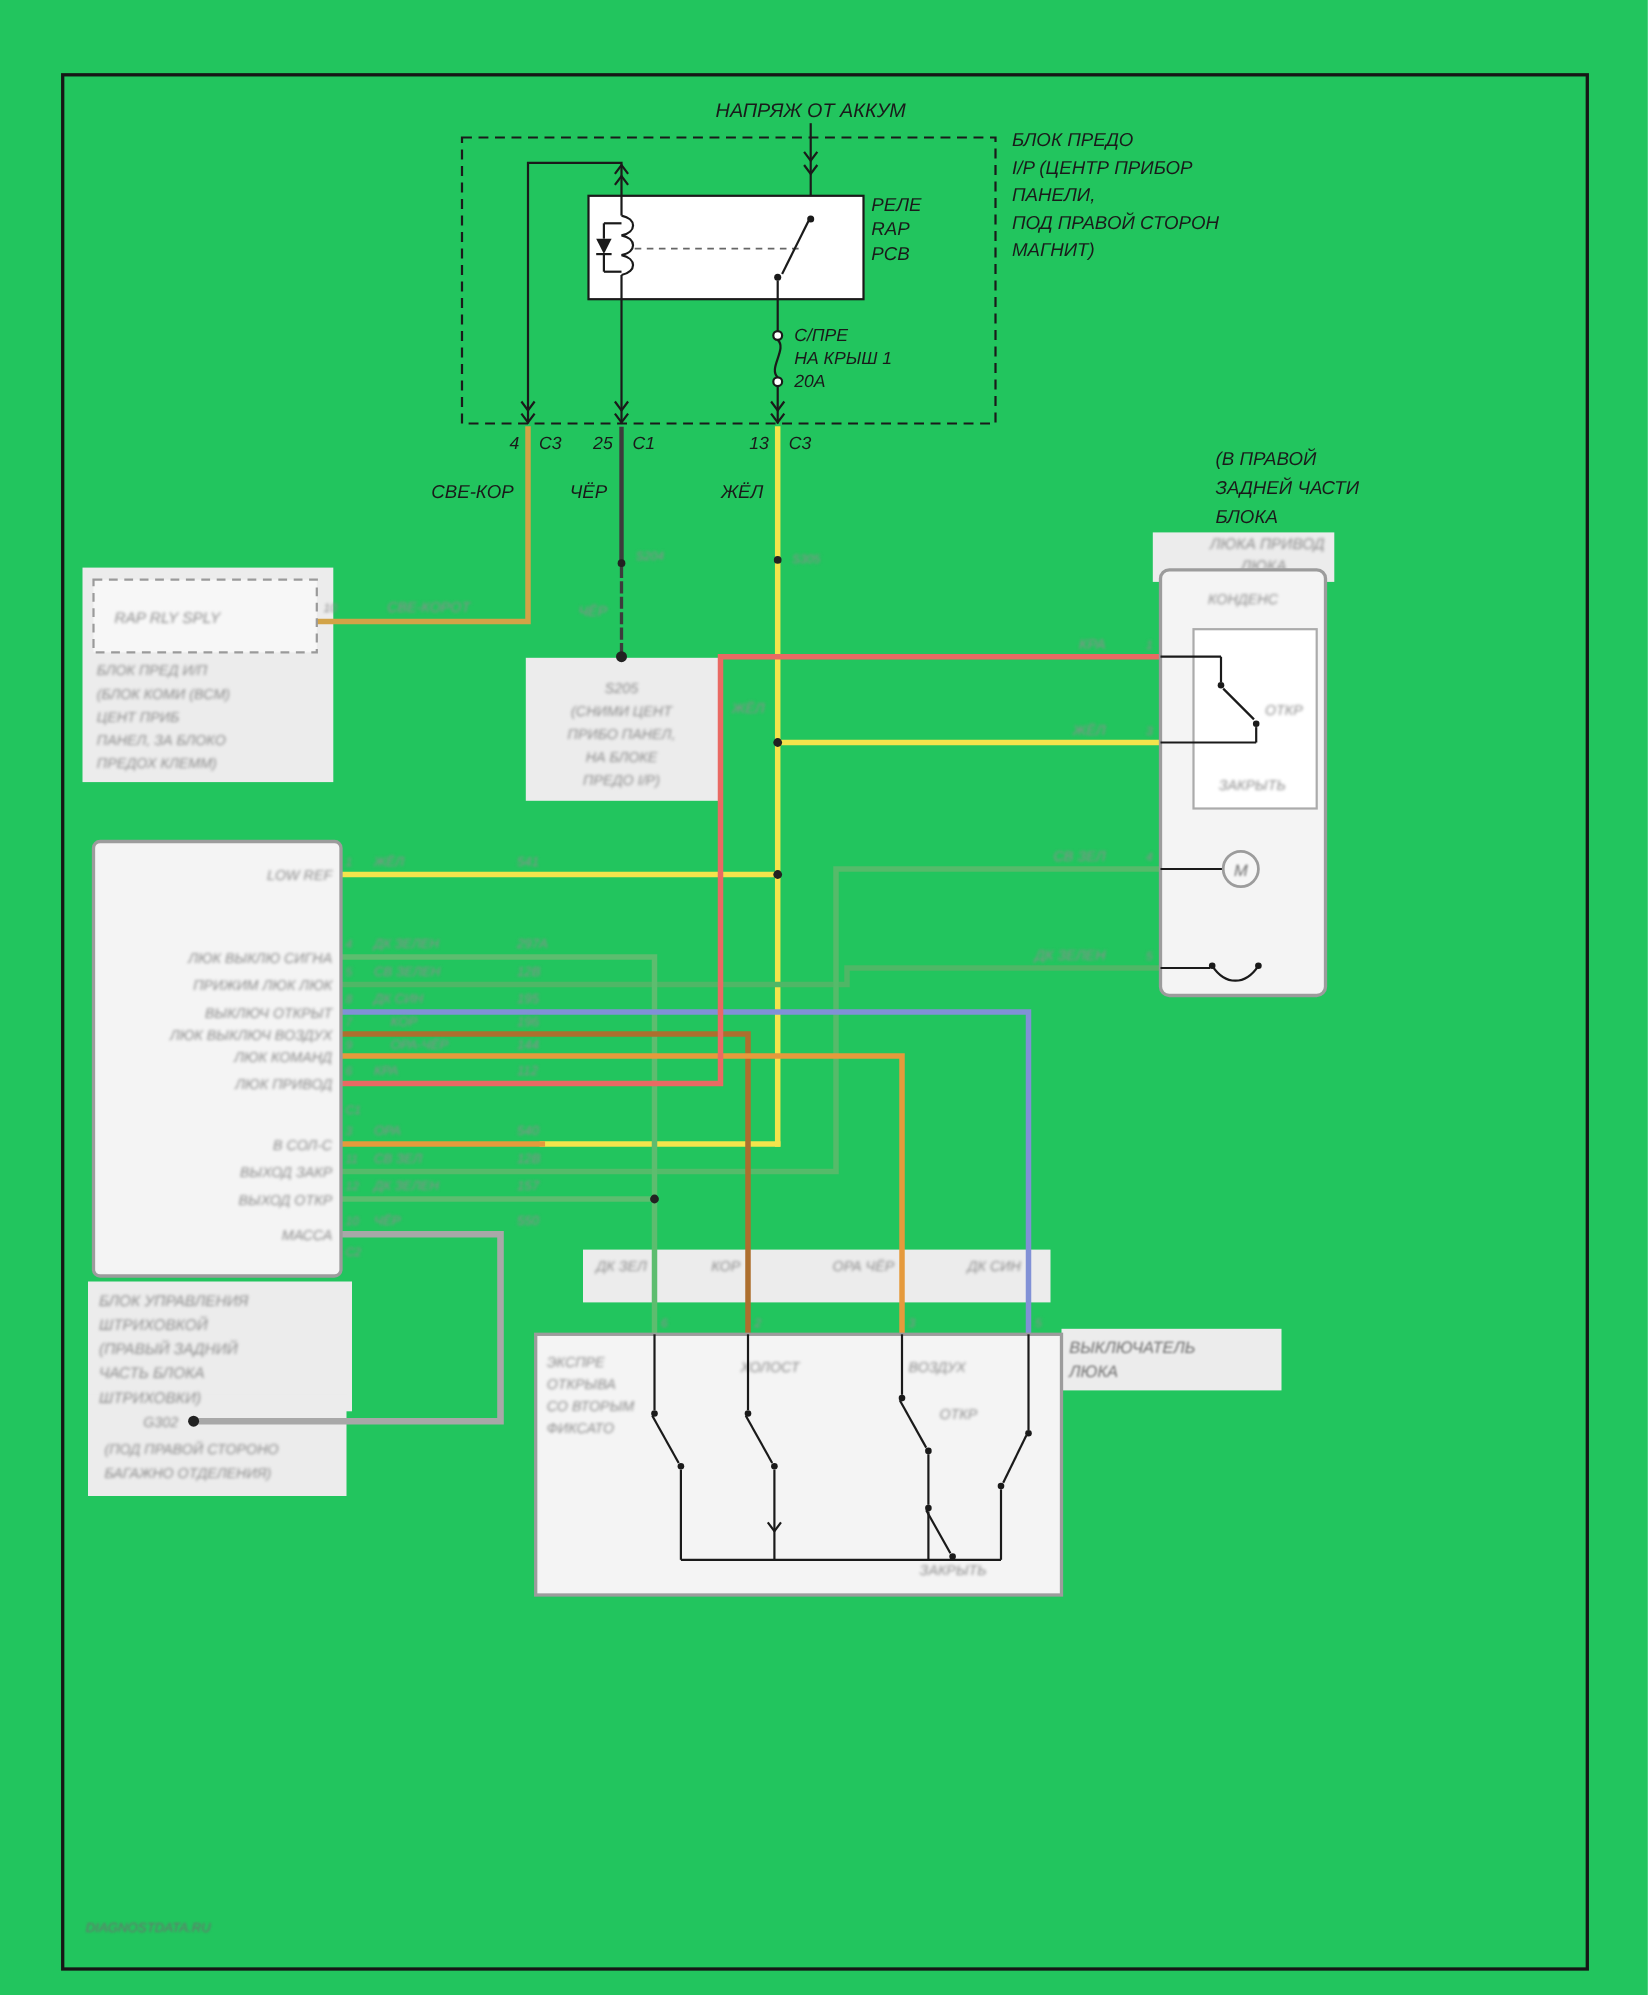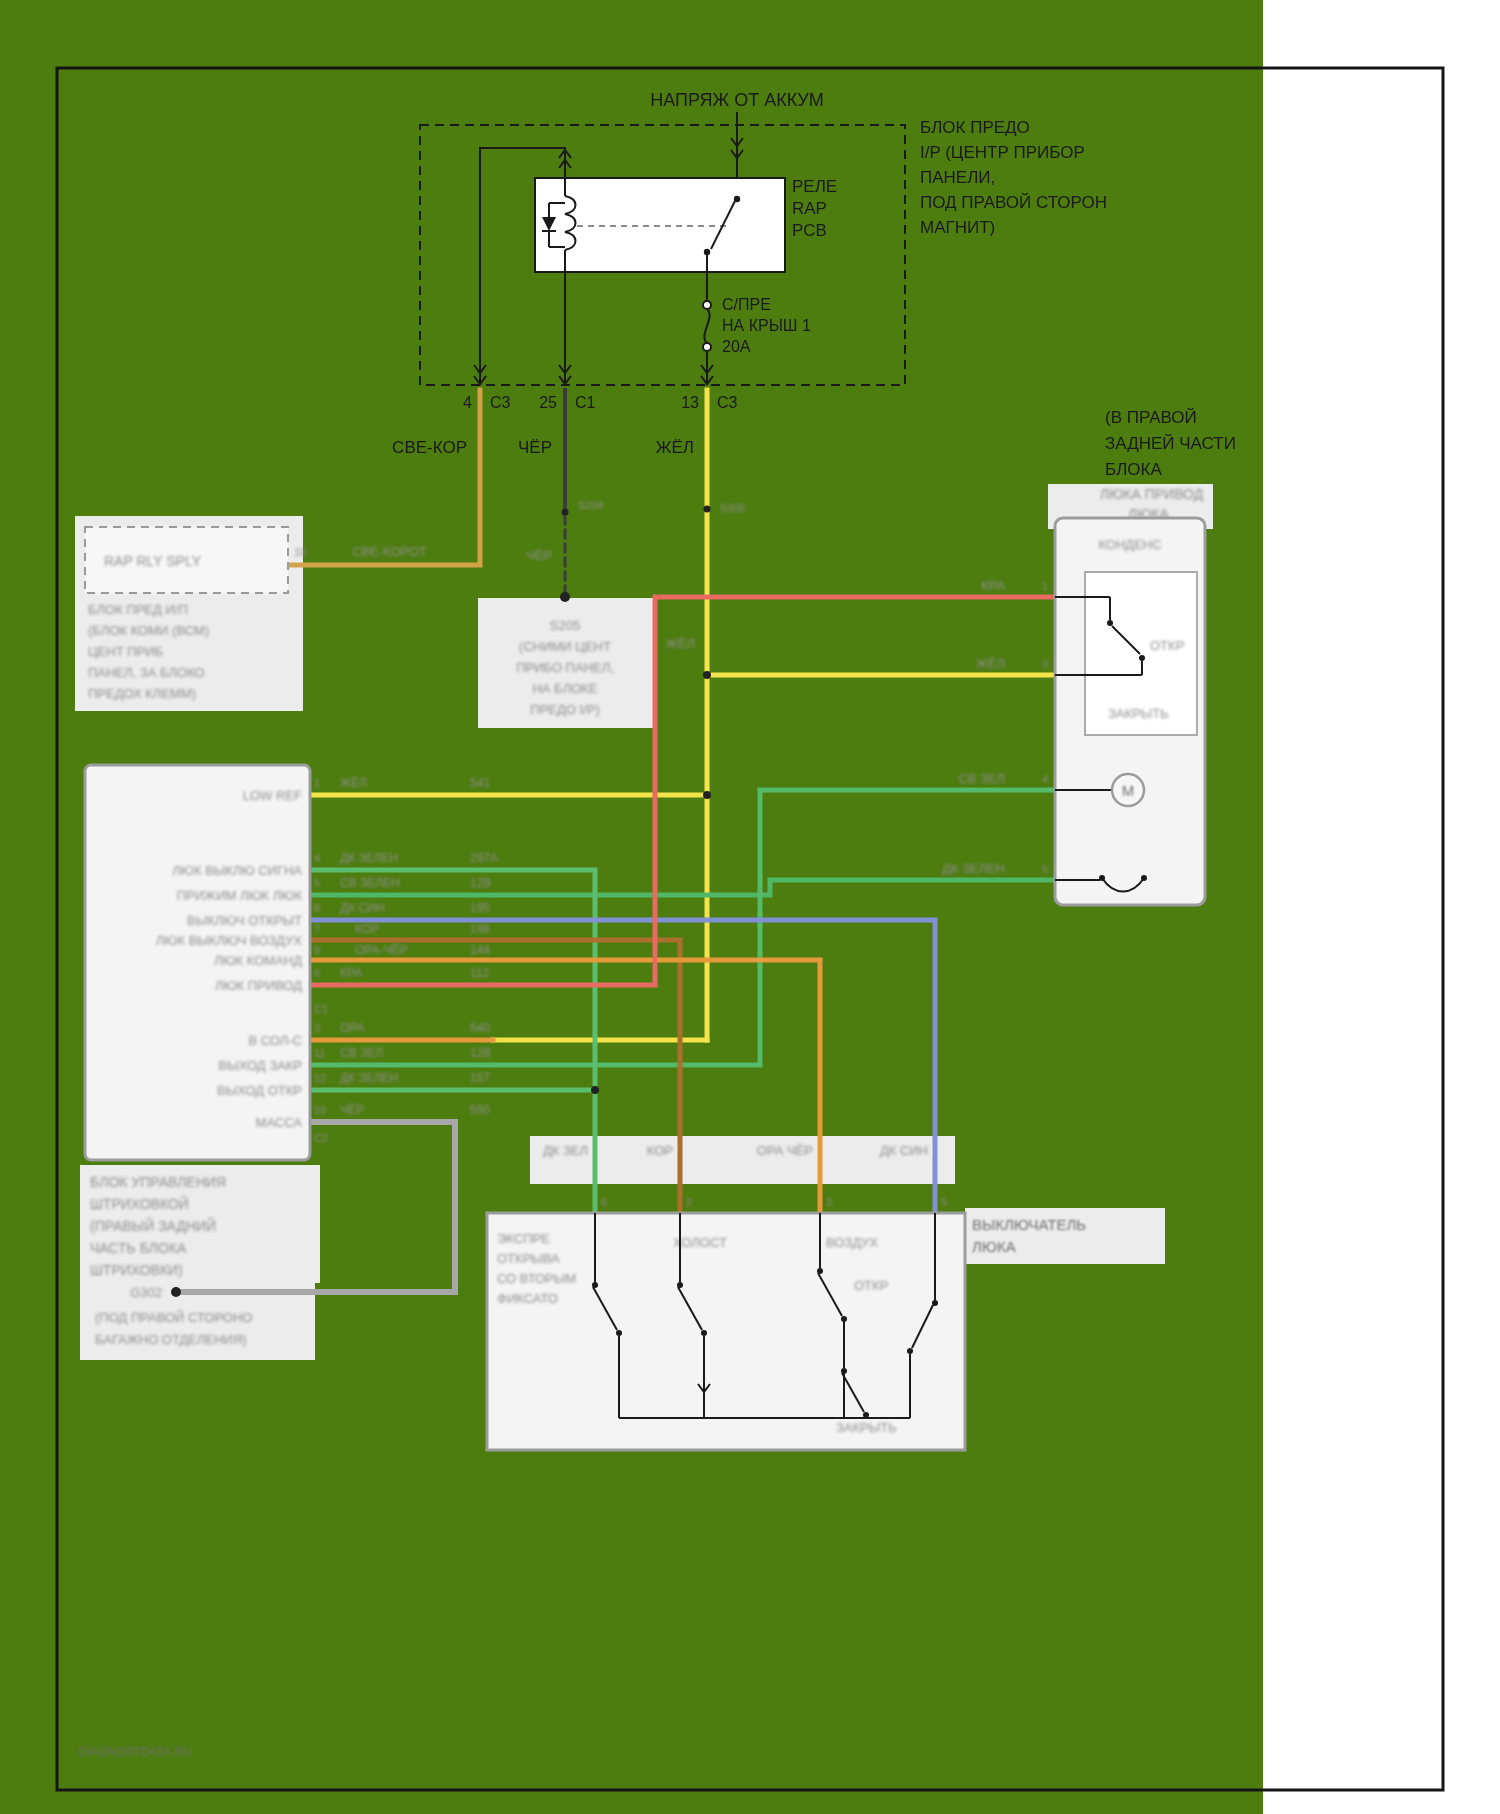--- a/index.html
+++ b/index.html
@@ -1,16 +1,16 @@
 <!DOCTYPE html>
 <html><head>
 <meta charset="utf-8">
 <style>
   html,body{margin:0;padding:0;background:#ffffff;}
-  .page{width:1263px;height:1814px;position:relative;background:#4d7c0f;}
+  .page{width:1498px;height:1814px;position:relative;background:#22c55e;font-style:italic;}
   svg{display:block;}
   text{font-family:"Liberation Sans","DejaVu Sans",sans-serif;fill:#1a1a1a;}
   .b{filter:blur(1.5px);fill:#8e8e8e;}
   .b2{filter:blur(0.9px);fill:#6f6f6f;}
   .w{fill:none;stroke-linecap:square;stroke-linejoin:miter;}
   .crisp{fill:none;stroke:#1a1a1a;stroke-width:2;}
   .gbox{fill:#f4f4f4;stroke:#9c9c9c;stroke-width:3;}
   .patch{fill:#ececec;}
 </style>
 </head>

